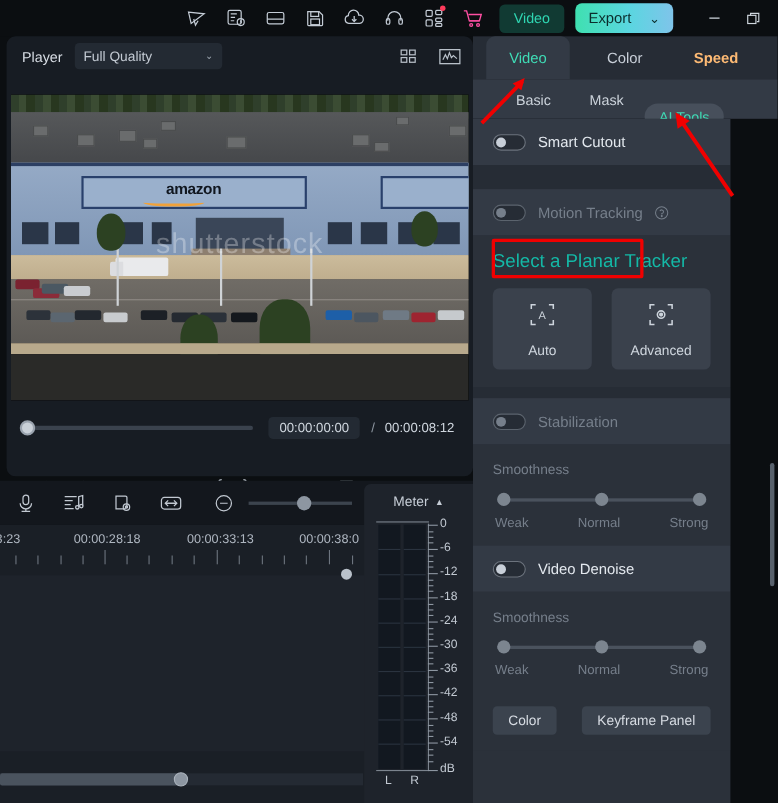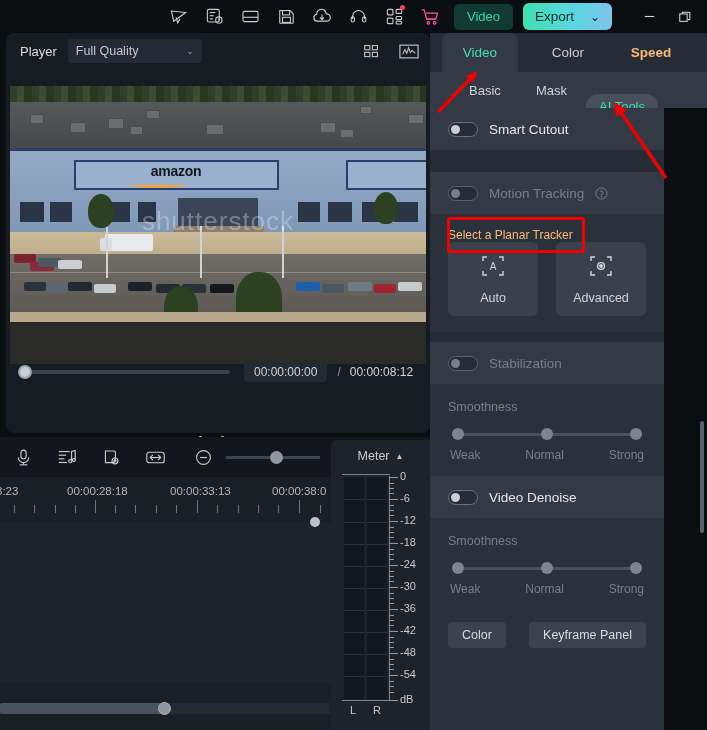--- a/index.html
+++ b/index.html
@@ -98,21 +98,21 @@
   .tree { position:absolute; border-radius:50% 50% 45% 45%; background:#2c4122; }
   .sidewalk { position:absolute; left:0; top:226px; width:100%; height:10px; background:#b8a98c; }
   .bottomroad { position:absolute; left:0; top:236px; width:100%; height:42px; background:#2a2a28; }
   .watermark {
     position:absolute; left:0; top:120px; width:100%; text-align:center;
     font-size:26px; color:rgba(255,255,255,0.30); letter-spacing:1px;
     font-family:"Liberation Sans",sans-serif;
   }
 
   
-  .scrub-row { position: absolute; left: 0; top: 325px; width: 512px; height: 28px;
+  .scrub-row { position: absolute; left: 0; top: 342px; width: 512px; height: 28px;
     display: flex; align-items: center; padding: 0 14px; }
   .scrub-track { position: relative; width: 210px; height: 4px; background: #3a424d; border-radius: 2px; }
   .scrub-knob { position: absolute; left: -2px; top: -5px; width: 14px; height: 14px;
     border-radius: 50%; background: #c9d0d8; border: 2px solid #9aa3ae; }
   .tc-box { margin-left: 14px; background: #232a33; border-radius: 4px; padding: 3px 10px;
     font-size: 12px; color: #cfd6de; }
   .tc-sep { margin-left: 10px; font-size: 12px; color: #8e97a1; }
   .tc-total { margin-left: 9px; font-size: 12px; color: #cfd6de; }
 
   .ctrl-row { position: absolute; left: 0; top: 392px; width: 424px; height: 36px;
@@ -198,21 +198,21 @@
   }
   .toggle .knob { position: absolute; left: 2px; top: 2px; width: 9px; height: 9px; border-radius: 50%; background: #c8cfd8; }
   .toggle.on { background: #16332e; border-color: #3fdcb6; }
   .toggle.on .knob { left: auto; right: 2px; background: #3fdcb6; }
   .row-label { font-size: 13.5px; color: #e3e8ee; }
   .row-label.dim { color: #767f8b; }
   .help-ico { width: 13px; height: 13px; color: #c3cad3; display: inline-flex; align-items: center; justify-content: center; }
   .help-ico.dim { color: #767f8b; }
 
   .section { background: #2b313a; padding: 14px 18px 16px 18px; }
-  .sec-title { font-size: 12px; color: #fdba74; }
+  .sec-title { font-size: 17px; color: #14b8a6; margin-bottom: 14px; }
   .tracker-cards { display: flex; gap: 18px; }
   .tcard {
     width: 104px; height: 74px; background: #3a414c; border-radius: 6px;
     display: flex; flex-direction: column; align-items: center; justify-content: center; gap: 8px;
   }
   .tcard-ico { color: #cdd4dc; }
   .tcard-lab { font-size: 12.5px; color: #cfd6de; }
 
   .smooth-block { background: #2b313a; padding: 16px 18px 14px 18px; }
   .smooth-label { font-size: 12.5px; color: #767f8b; margin-bottom: 14px; }

